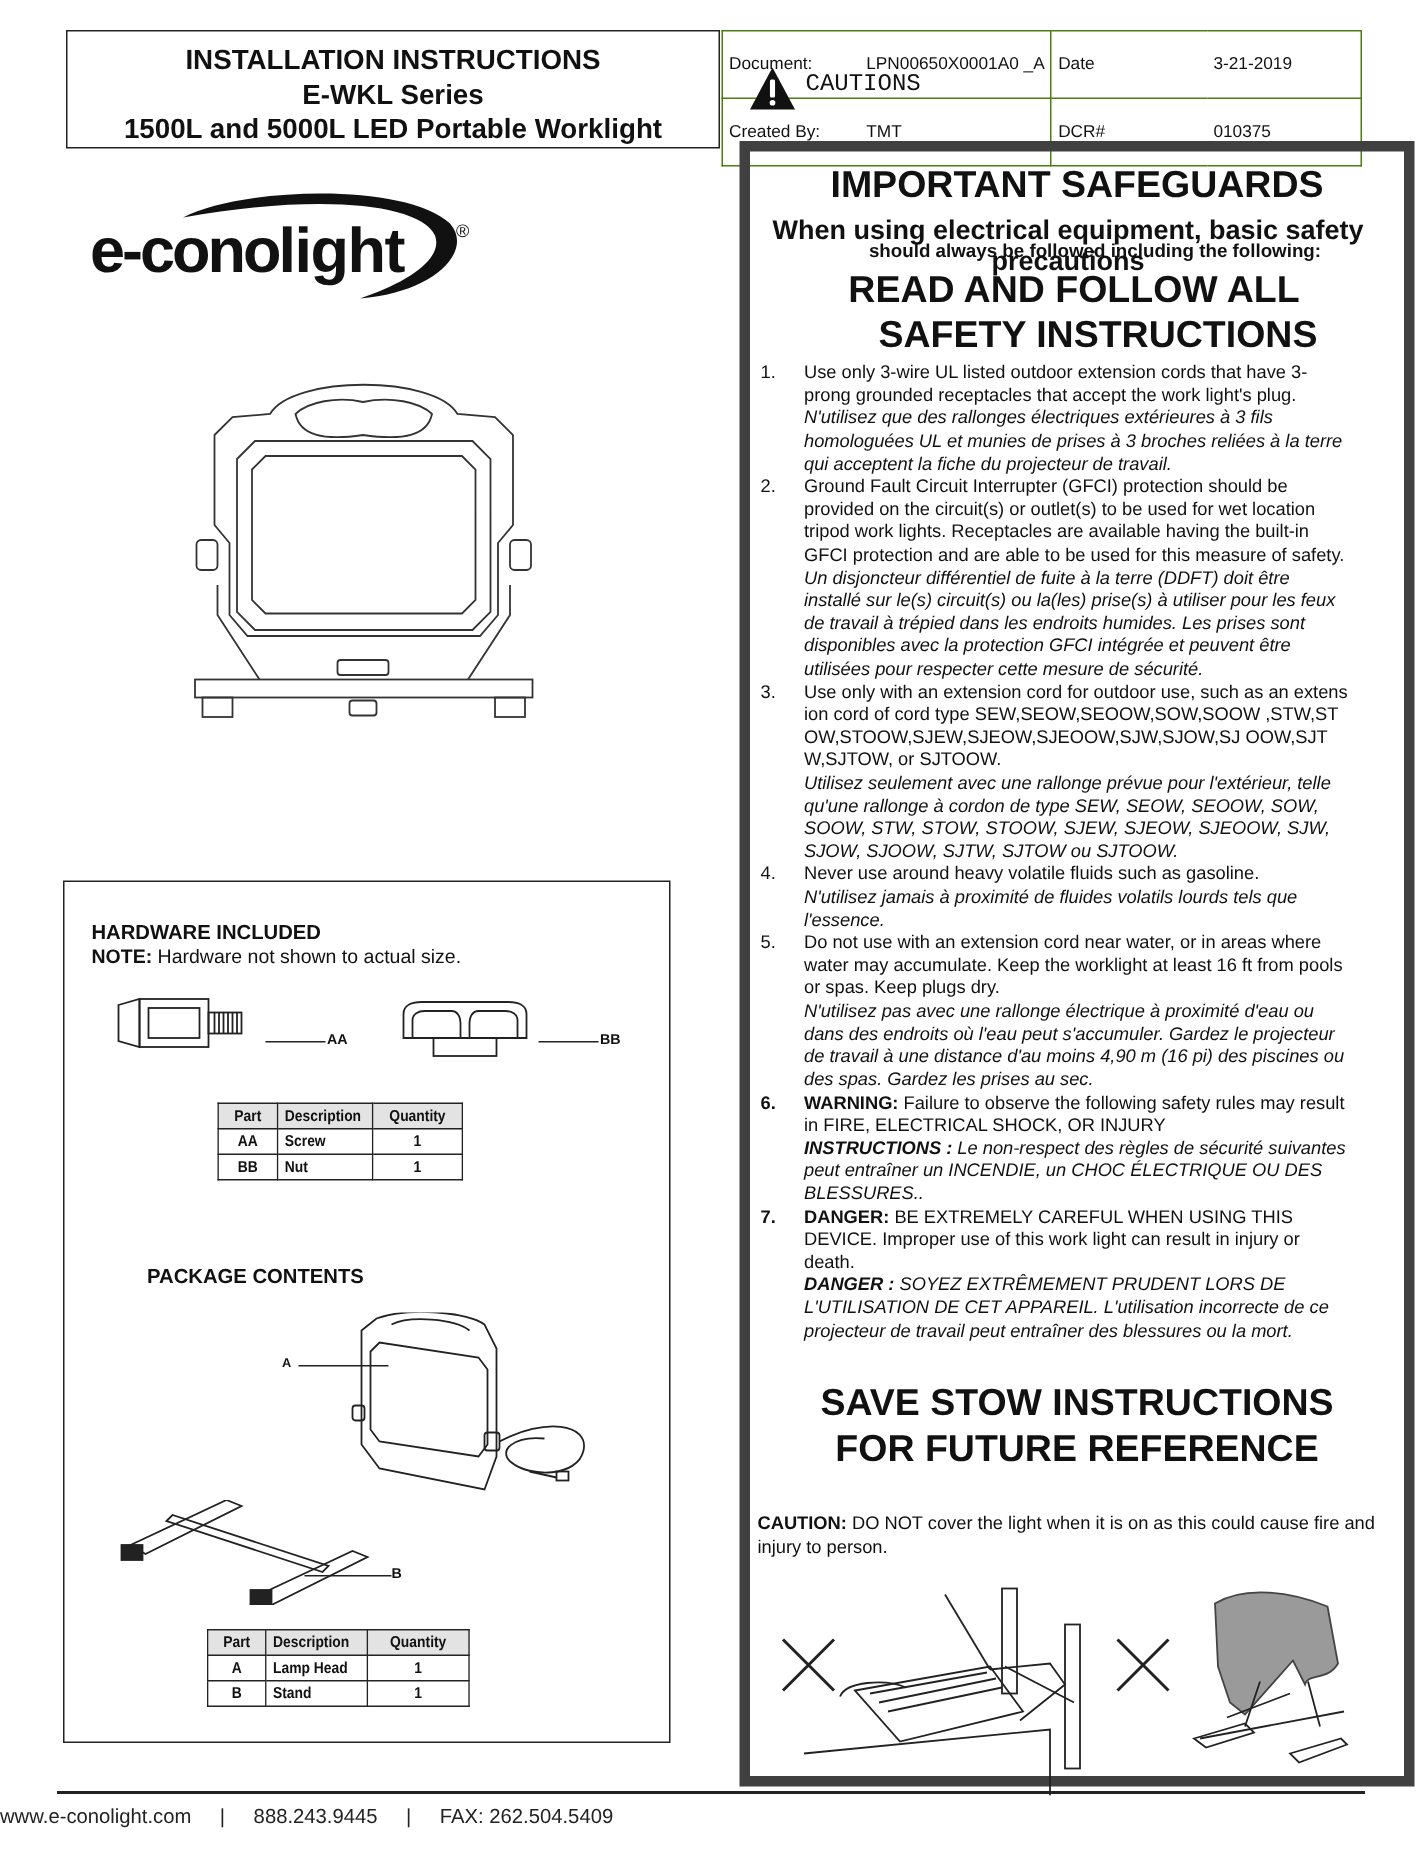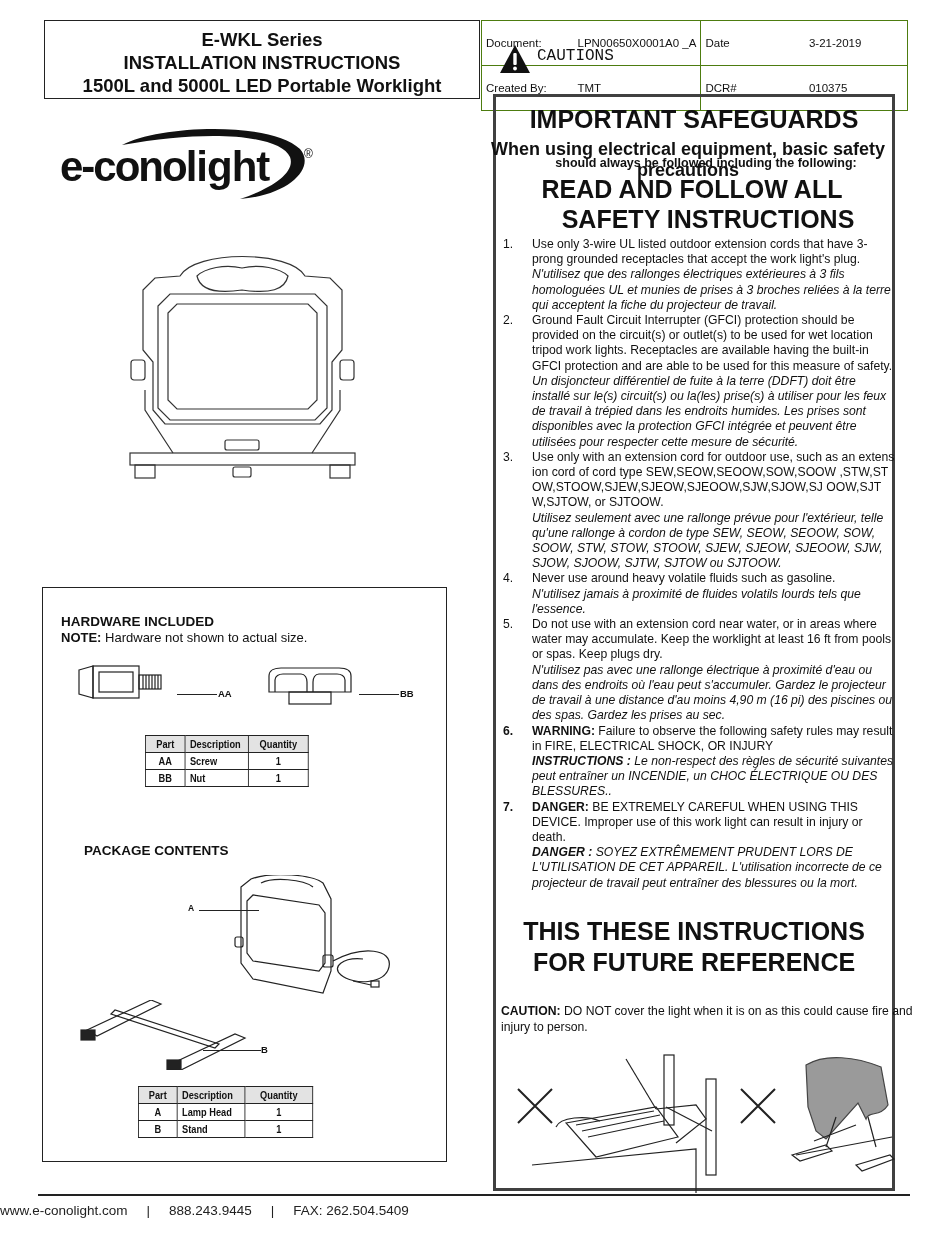--- a/index.html
+++ b/index.html
@@ -34,42 +34,42 @@
     .note { position: absolute; font-size: 13px; }
     .parts-table { position: absolute; border-collapse: collapse; font-family: "Liberation Sans", sans-serif; font-size: 10.5px; font-weight: bold; transform: scaleX(0.88); transform-origin: left top; }
     .parts-table th, .parts-table td { border: 1px solid #222; height: 17px; padding: 0 5px; }
     .parts-table th { background: #e3e3e3; text-align: center; }
     .parts-table td.c { text-align: center; }
     .lbl { position: absolute; font-size: 9.5px; font-weight: bold; }
 
     
     #caution-head { left: 499px; top: 44px; height: 32px; display: flex; align-items: flex-start; font-family: Liberation Mono, monospace; }
     #caution-head .title { font-size: 16px; margin-left: 6px; margin-top: 3px; }
-    #caution-box { left: 493px; top: 94px; width: 402px; height: 1097px; border: 3px solid #404040; }
+    #caution-box { left: 493px; top: 94px; width: 450px; height: 1097px; border: 7px solid #404040; }
 
     .center-head { position: absolute; left: 0; width: 100%; text-align: center; font-weight: bold; }
 
     #items { position: absolute; left: 7px; top: 140px; width: 392px; font-size: 12.2px; line-height: 15.2px; }
     .item { display: flex; }
     .item .num { width: 29px; flex: none; }
     .item .num.b { font-weight: bold; }
     .item .body { flex: 1; }
     .fr { font-style: italic; }
     .b { font-weight: bold; }
 
     #footer-line { left: 38px; top: 1194px; width: 872px; height: 2px; background: #222; }
     #footer { left: 0; top: 1203px; width: 950px; font-size: 13.5px; color: #222; }
     #footer span.sep { margin: 0 19px; }
   </style>
 </head>
 <body>
 
 <div id="title-box" class="abs">
+  <div>INSTALLATION INSTRUCTIONS</div>
   <div>E-WKL Series</div>
-  <div>INSTALLATION INSTRUCTIONS</div>
   <div>1500L and 5000L LED Portable Worklight</div>
 </div>
 
 <table id="docinfo" class="abs">
   <tbody>
       <tr>
     <td class="l" style="width:92px">Document:</td>
     <td class="r" style="width:114px">LPN00650X0001A0 _A</td>
     <td class="l" style="width:104px">Date</td>
     <td class="r">3-21-2019</td>
@@ -143,21 +143,21 @@
       <td class="c">1</td>
     </tr>
     <tr>
       <td class="c">BB</td>
       <td>Nut</td>
       <td class="c">1</td>
     </tr>
   </tbody>
     </table>
 
-  <div class="sect-title" style="left:4px; top:255px;padding-left:37px;">PACKAGE CONTENTS</div>
+  <div class="sect-title" style="left:18px; top:255px;padding-left:37px;">PACKAGE CONTENTS</div>
 
   <svg class="abs" style="left:190px; top:287px;" width="172" height="128" viewBox="0 0 172 128" fill="none" stroke="#222" stroke-width="1.2">
     <path d="M8,12 L18,4 C40,-4 80,0 90,8 L98,24 L98,96 L90,118 L20,104 L8,88 Z"></path>
     <path d="M14,26 L20,20 L86,30 L92,38 L92,88 L86,96 L20,86 L14,78 Z"></path>
     <path d="M28,8 C40,2 70,4 80,12"></path>
     <rect x="2" y="62" width="8" height="10" rx="2"></rect>
     <rect x="90" y="80" width="10" height="12" rx="2"></rect>
     <path d="M100,86 C130,70 160,74 156,92 C152,110 120,110 108,100 C98,92 110,82 130,84"></path>
     <path d="M120,106 L138,110"></path>
     <rect x="138" y="106" width="8" height="6"></rect>
@@ -257,21 +257,21 @@
     </div>
     <div class="item">
       <div class="num b">7.</div>
       <div class="body">
         <div><span class="b">DANGER:</span><span> BE EXTREMELY CAREFUL WHEN USING THIS DEVICE. Improper use of this work light can result in injury or death.</span></div>
         <div class="fr"><span class="b">DANGER :</span><span> SOYEZ EXTRÊMEMENT PRUDENT LORS DE L'UTILISATION DE CET APPAREIL. L'utilisation incorrecte de ce projecteur de travail peut entraîner des blessures ou la mort.</span></div>
       </div>
     </div>
   </div>
 
-  <div class="center-head" style="top:820px; font-size:25px;">THIS THESE INSTRUCTIONS</div>
+  <div class="center-head" style="top:820px; font-size:25px;">SAVE STOW INSTRUCTIONS</div>
   <div class="center-head" style="top:851px; font-size:25px;">FOR FUTURE REFERENCE</div>
 
   <div class="abs" style="left:5px; top:907px; width:420px; font-size:12.2px; line-height:15.5px;"><span class="b">CAUTION:</span><span> DO NOT cover the light when it is on as this could cause fire and injury to person.</span></div>
 
   <svg class="abs" style="left:0; top:950px;" width="434" height="146" viewBox="0 0 434 146" fill="none" stroke="#222" stroke-width="1.2">
     <g stroke-width="2">
         <path d="M22,42 L56,76 M56,42 L22,76"></path>
       </g>
     <g>
       <path d="M130,12 L160,62"></path>

